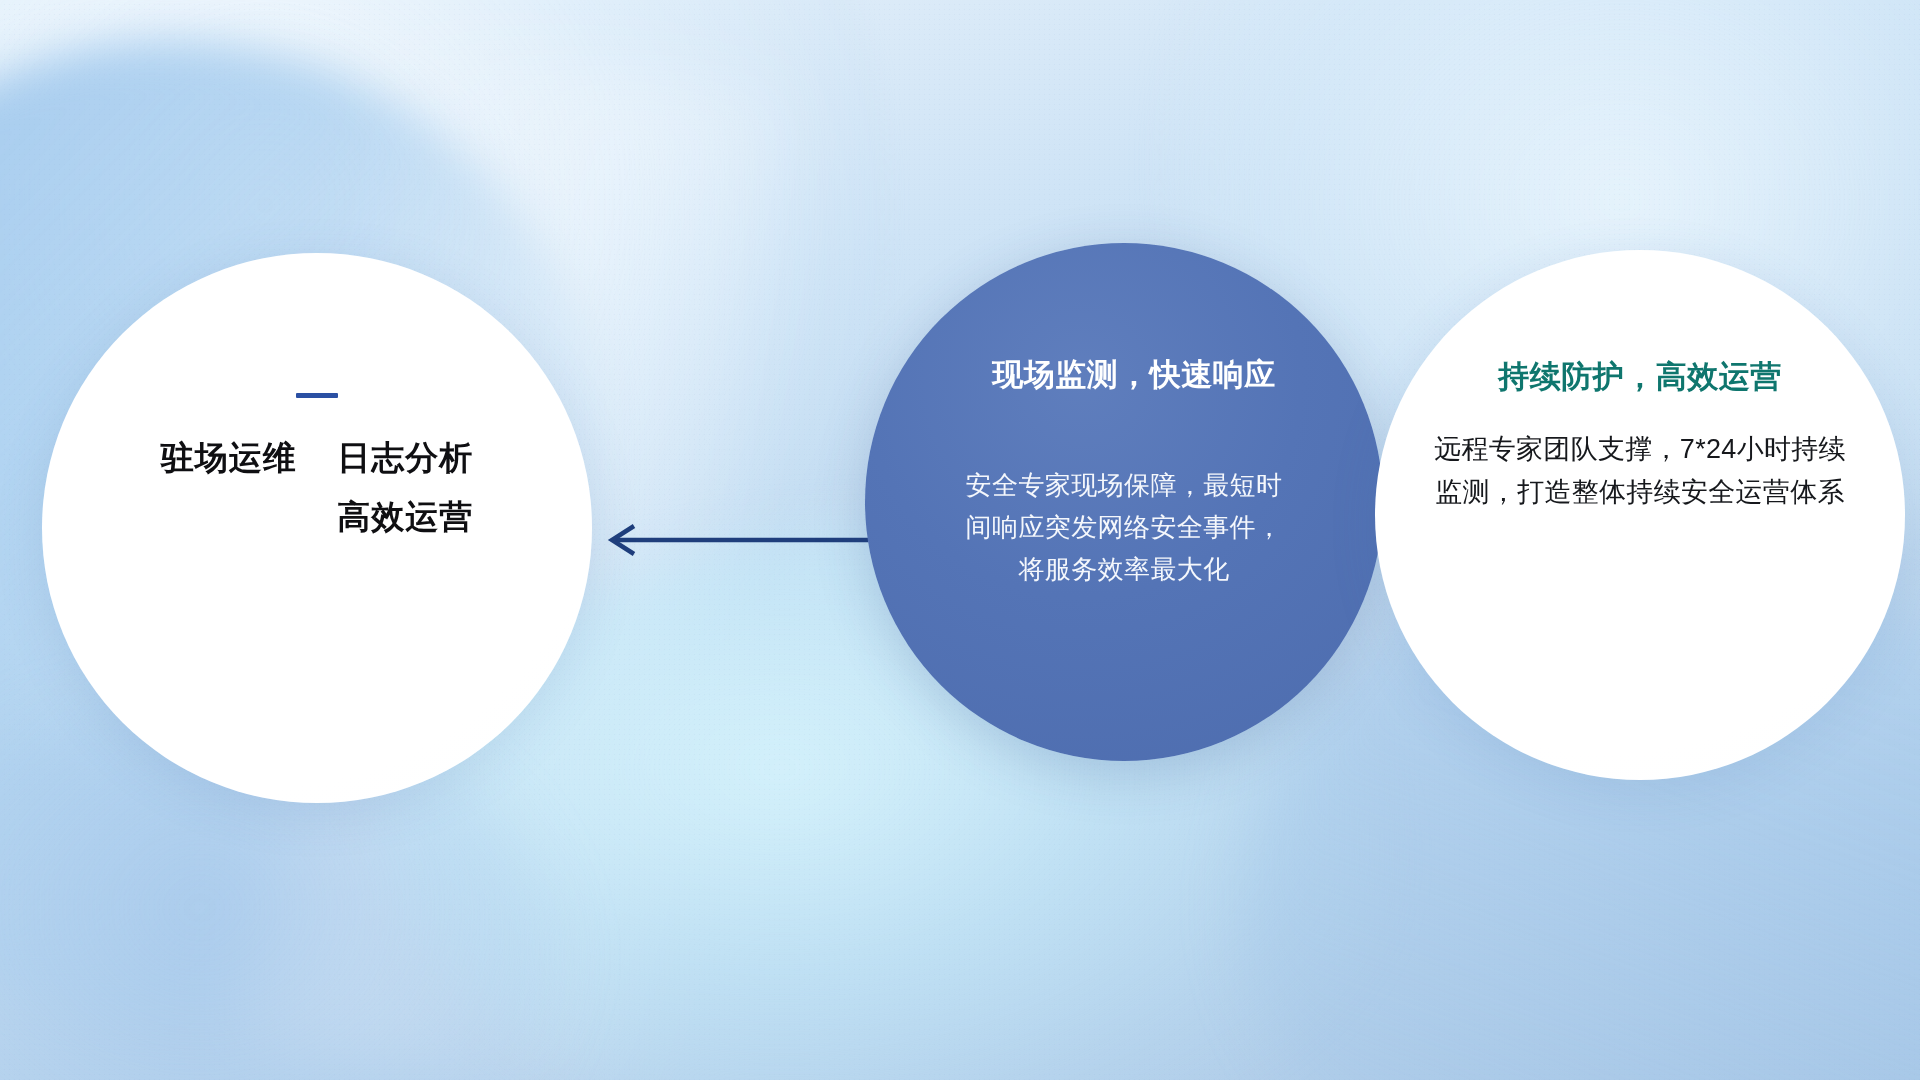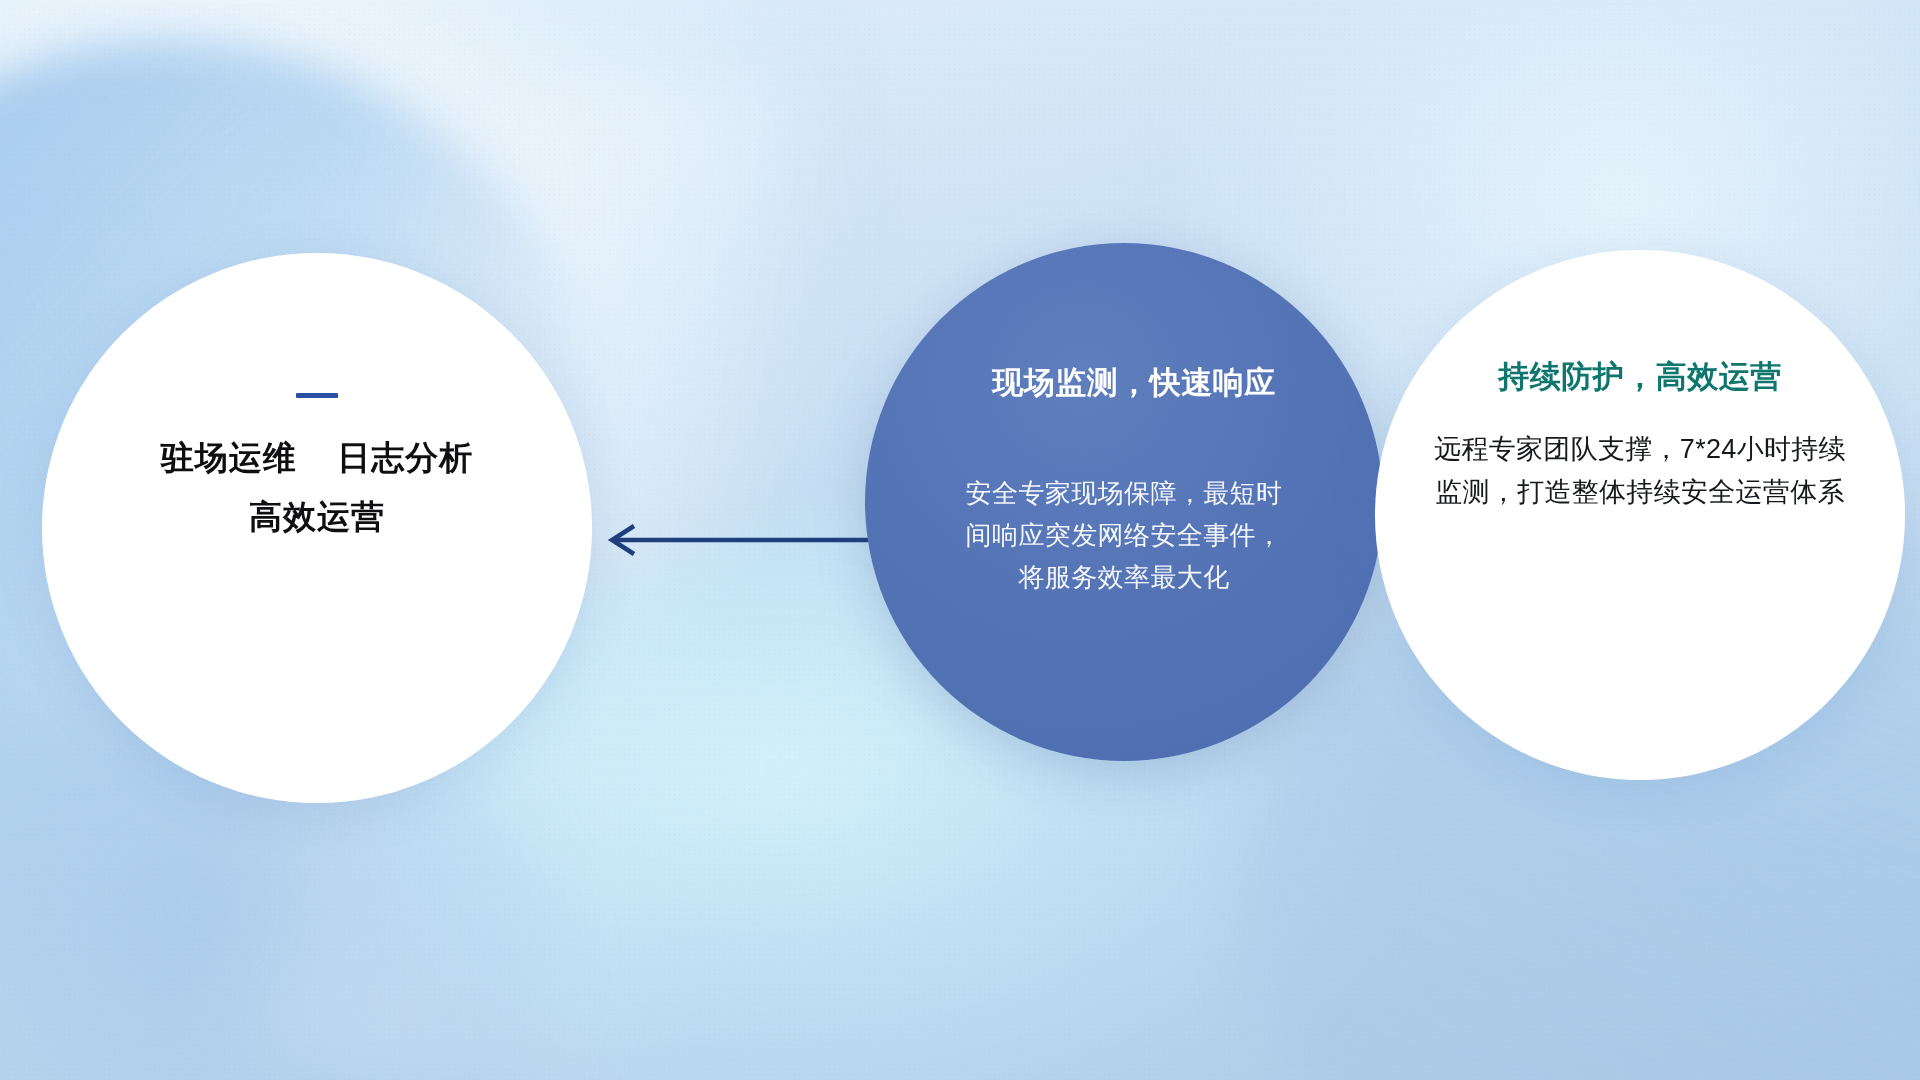--- a/index.html
+++ b/index.html
@@ -161,21 +161,21 @@
   .left-dash {
     width: 42px;
     height: 5px;
     background: #2b50a3;
     border-radius: 1px;
     margin-bottom: 42px;
   }
   .left-lines {
     display: flex;
     flex-direction: column;
-    align-items: center;
+    align-items: flex-end;
     gap: 22px;
   }
   .left-line {
     font-size: 33px;
     font-weight: bold;
     color: #0f0f12;
     letter-spacing: 1px;
     white-space: pre;
     line-height: 1.12;
     text-align: center;
@@ -186,21 +186,21 @@
     top: 243px;
     width: 518px;
     height: 518px;
     background: radial-gradient(circle at 42% 26%, #5f7ebd 0%, #5474b6 45%, #4d6cae 100%);
     box-shadow: 0 12px 52px rgba(50,80,140,0.22);
     z-index: 2;
   }
   .mid-content {
     position: absolute;
     left: 865px;
-    top: 244px;
+    top: 236px;
     width: 518px;
     height: 518px;
     z-index: 3;
     display: flex;
     flex-direction: column;
     align-items: center;
     pointer-events: none;
   }
   .mid-title {
     margin-top: 118px;

